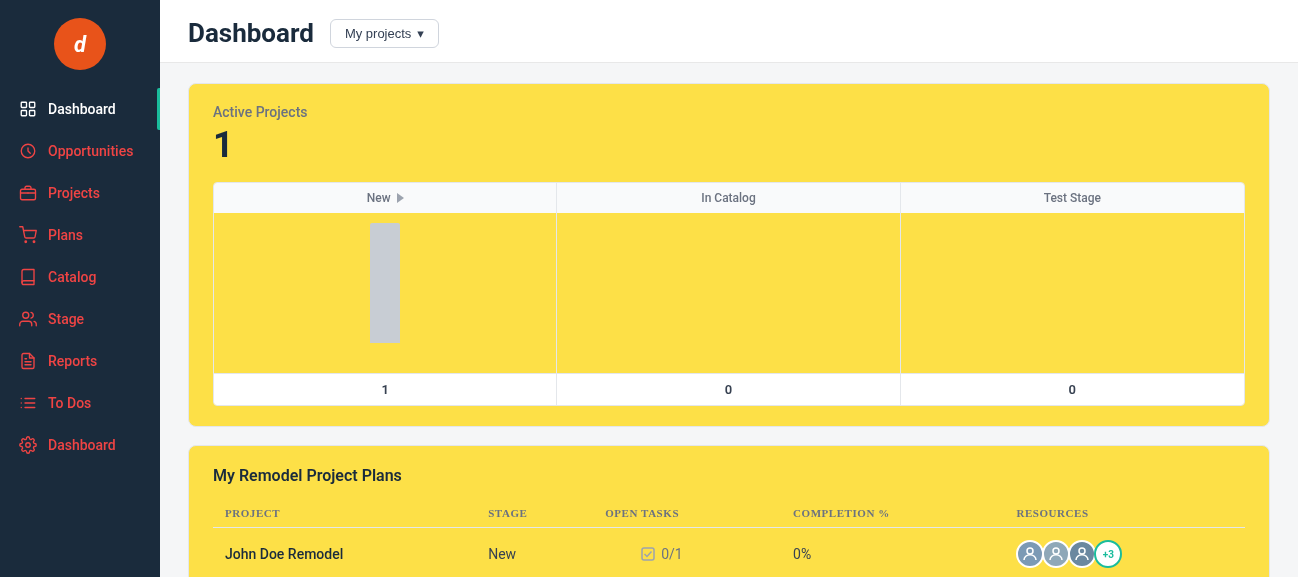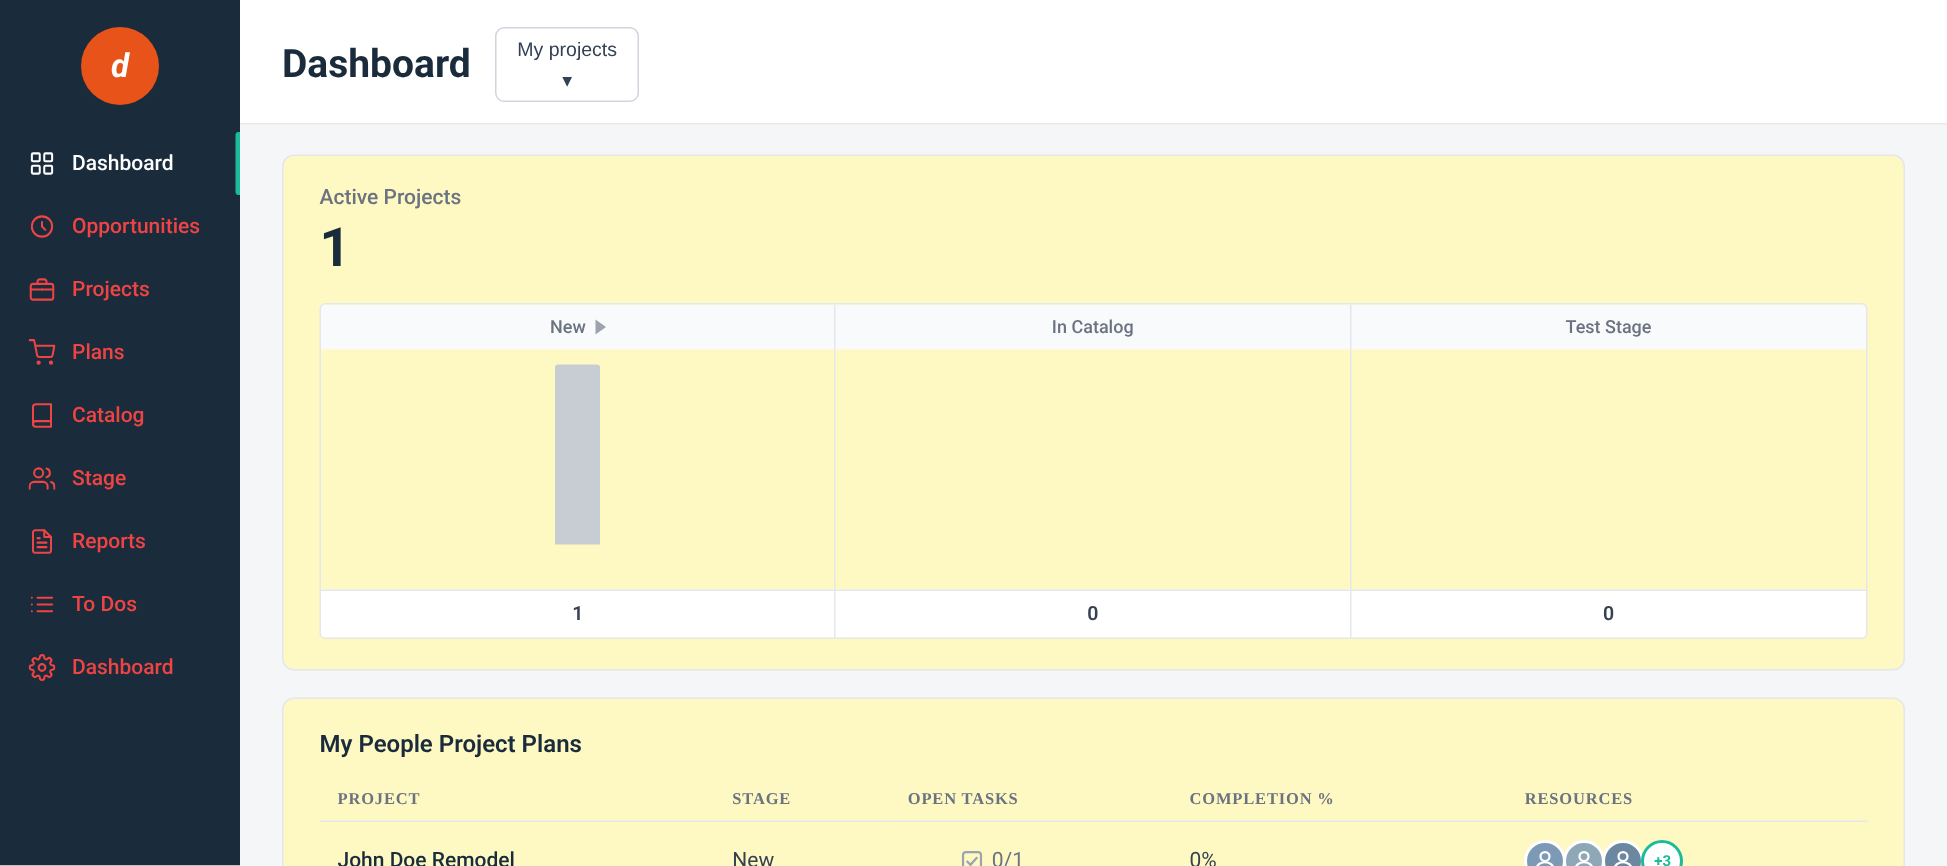--- a/index.html
+++ b/index.html
@@ -112,34 +112,33 @@
       align-items: center;
       gap: 6px;
       background: #fff;
       border: 1px solid #d0d5dd;
       border-radius: 6px;
       padding: 6px 14px;
       font-size: 13px;
       color: #344054;
       cursor: pointer;
       font-weight: 500;
-      flex-direction: column;
     }
 
     
     .content {
       padding: 20px 28px;
       display: flex;
       flex-direction: column;
       gap: 18px;
     }
 
     
     .card {
-      background: #fef9c3;
+      background: #fde047;
       border: 1px solid #e4e7eb;
       border-radius: 8px;
       padding: 20px 24px;
     }
 
     .active-projects-label {
       font-size: 14px;
       color: #6b7280;
       font-weight: 500;
       margin-bottom: 4px;
@@ -464,21 +463,21 @@
 
         <div class="chart-footer">
           <div class="chart-col-footer">1</div>
           <div class="chart-col-footer">0</div>
           <div class="chart-col-footer">0</div>
         </div>
       </div>
     </div>
 
     <div class="card">
-      <div class="section-title">My People Project Plans</div>
+      <div class="section-title">My Remodel Project Plans</div>
       <table class="table">
         <thead>
           <tr>
             <th>PROJECT</th>
             <th>STAGE</th>
             <th>OPEN TASKS</th>
             <th>COMPLETION %</th>
             <th>RESOURCES</th>
           </tr>
         </thead>

